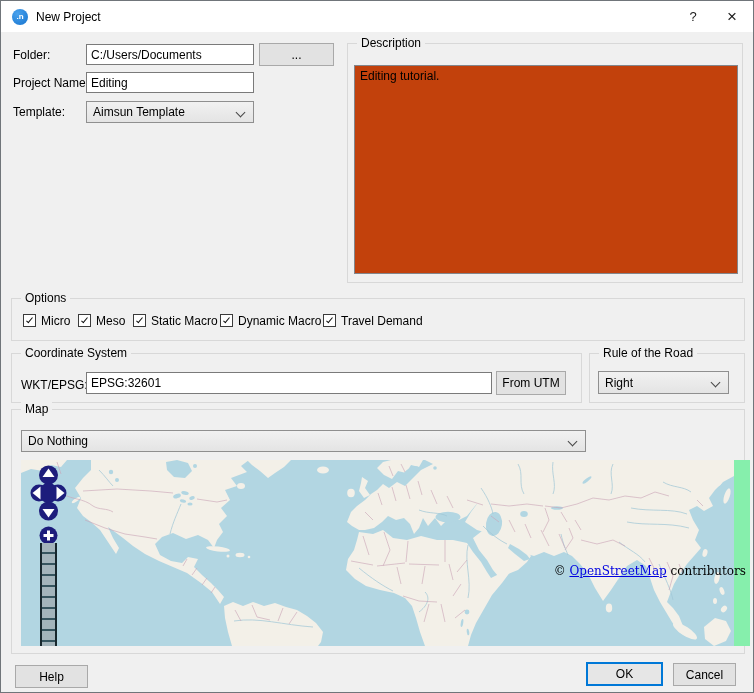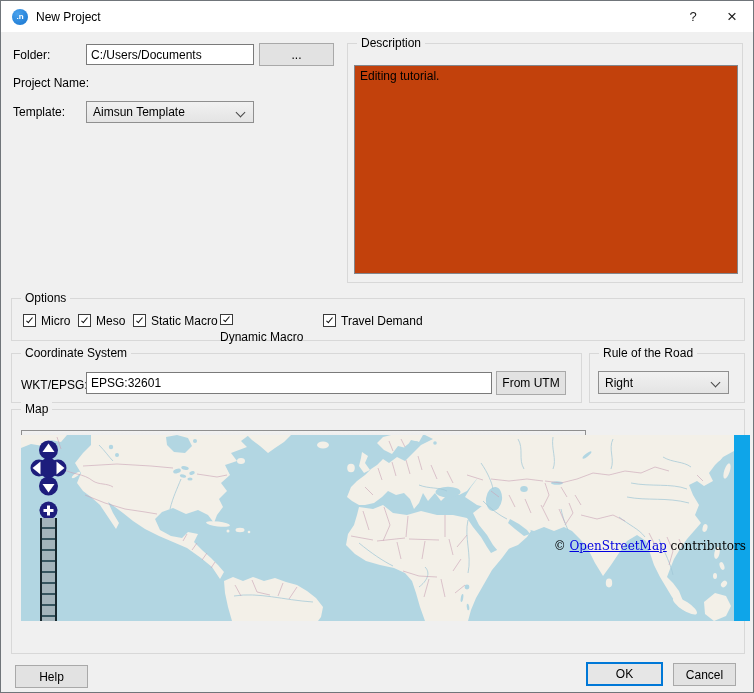--- a/index.html
+++ b/index.html
@@ -35,38 +35,38 @@
   #browse-btn{left:258px;top:42px;width:75px;height:23px;}
   #pname-label{left:12px;top:75px;}    #pname-input{left:85px;top:71px;width:168px;height:21px;}
   #template-label{left:12px;top:104px;} #template-combo{left:85px;top:100px;width:168px;height:22px;}
 
   #desc-group{left:346px;top:42px;width:396px;height:240px;}
   #desc-text{position:absolute;left:6px;top:21px;width:384px;height:209px;border:1px solid #82868c;
     background:#c2410c;padding:3px 5px;font:12px "Liberation Sans",sans-serif;resize:none;outline:none;}
 
   #options-group{left:10px;top:297px;width:734px;height:43px;}
   .cb-item{position:absolute;top:15px;display:flex;gap:5px;height:14px;}
-  #cb-0{left:11px;} #cb-1{left:66px;} #cb-2{left:121px;} #cb-3{left:208px;flex-direction:column;} #cb-4{left:311px;}
+  #cb-0{left:11px;} #cb-1{left:66px;} #cb-2{left:121px;} #cb-3{left:208px;} #cb-4{left:311px;}
   .checkbox{width:13px;height:13px;background:#fff;border:1px solid #3b3b3b;
     display:flex;align-items:center;justify-content:center;}
   .tick{display:none;width:3px;height:7px;border-right:1.6px solid #0e0e0e;
     border-bottom:1.6px solid #0e0e0e;transform:rotate(40deg);margin-bottom:2px;}
   .checkbox.is-checked .tick{display:block;}
 
   #coord-group{left:10px;top:352px;width:571px;height:50px;}
   #wkt-label{left:20px;top:377px;}
   #wkt-input{left:85px;top:371px;width:406px;height:22px;}
   #fromutm-btn{left:495px;top:370px;width:70px;height:24px;}
 
   #rule-group{left:588px;top:352px;width:156px;height:50px;}
   #rule-combo{left:597px;top:370px;width:131px;height:23px;}
 
   #map-group{left:10px;top:408px;width:734px;height:245px;}
   #map-combo{left:20px;top:429px;width:565px;height:22px;}
-  #map-canvas{position:absolute;left:20px;top:434px;width:729px;height:186px;overflow:hidden;background:#0ea5e9;}
+  #map-canvas{position:absolute;left:20px;top:459px;width:729px;height:186px;overflow:hidden;background:#86efac;}
   #world-map{position:absolute;left:0;top:0;}
   #attribution{position:absolute;right:4px;top:104px;font:12px "DejaVu Serif",serif;color:#000;}
   #attribution a{color:#0000e0;text-decoration:underline;cursor:pointer;}
   #pan-ctl{position:absolute;left:9px;top:5px;}
   #zoom-in{position:absolute;left:18px;top:66px;width:19px;height:19px;}
   #zoom-slider{position:absolute;left:19px;top:83px;width:17px;height:103px;
     background:repeating-linear-gradient(to bottom,#a3b4bb 0,#a3b4bb 9px,#36555f 9px,#36555f 11px);
     border-left:2px solid #17272d;border-right:2px solid #17272d;}
 
   #help-btn{left:14px;top:664px;width:73px;height:23px;}
@@ -83,20 +83,21 @@
     <span class="title-text">New Project</span>
     <span class="tb-btn" id="tb-help">?</span>
     <span class="tb-btn" id="tb-close">×</span>
   </div>
 
   <span class="label" id="folder-label">Folder:</span>
   <input class="tb-input" id="folder-input" value="C:/Users/Documents" style="">
   <button class="btn" id="browse-btn">...</button>
 
   <span class="label" id="pname-label">Project Name:</span>
+  <input class="tb-input" id="pname-input" value="Editing" style="">
 
   <span class="label" id="template-label">Template:</span>
   <div class="combo" id="template-combo">
     <span>Aimsun Template</span>
     <span class="chev"></span>
   </div>
 
   <div class="group" id="desc-group">
     <span class="group-label">Description</span>
     <textarea id="desc-text" spellcheck="false" style="">Editing tutorial.</textarea>

